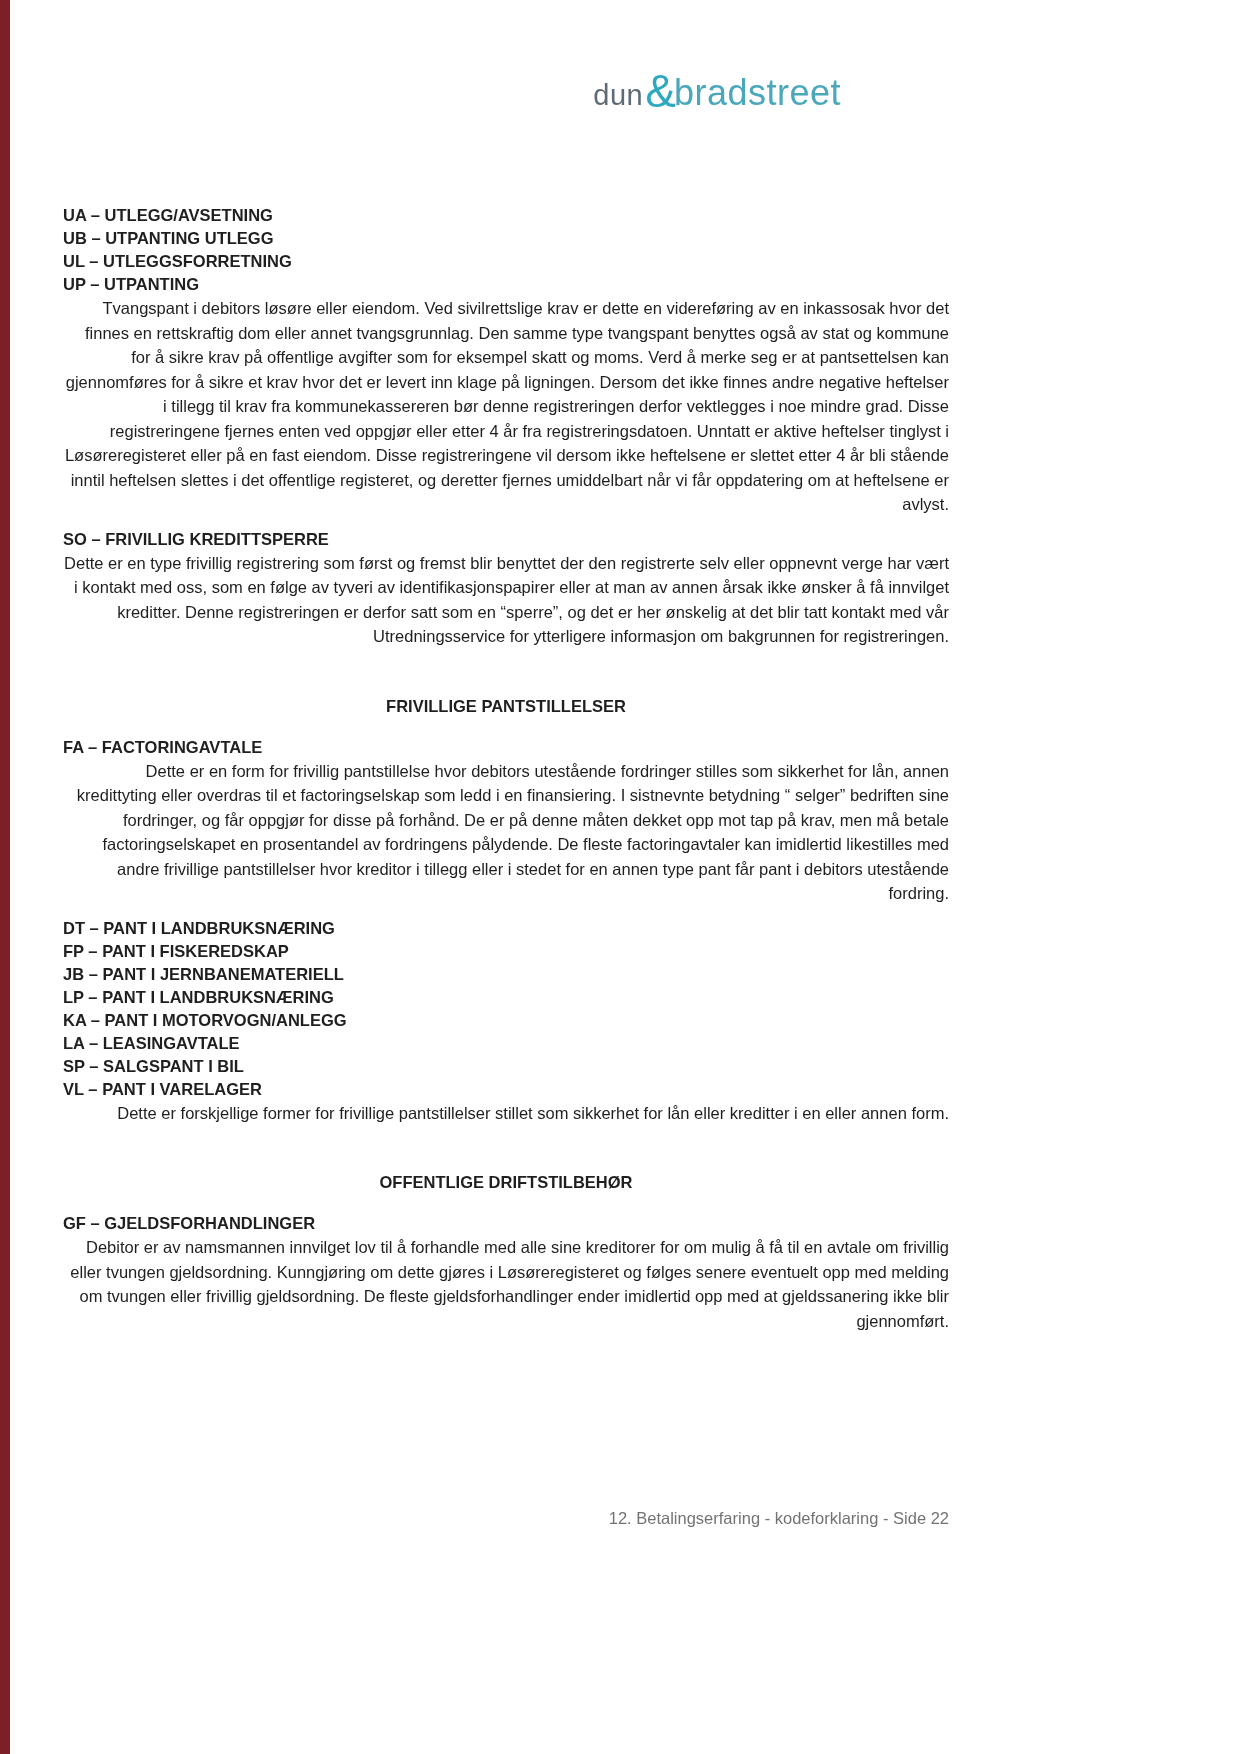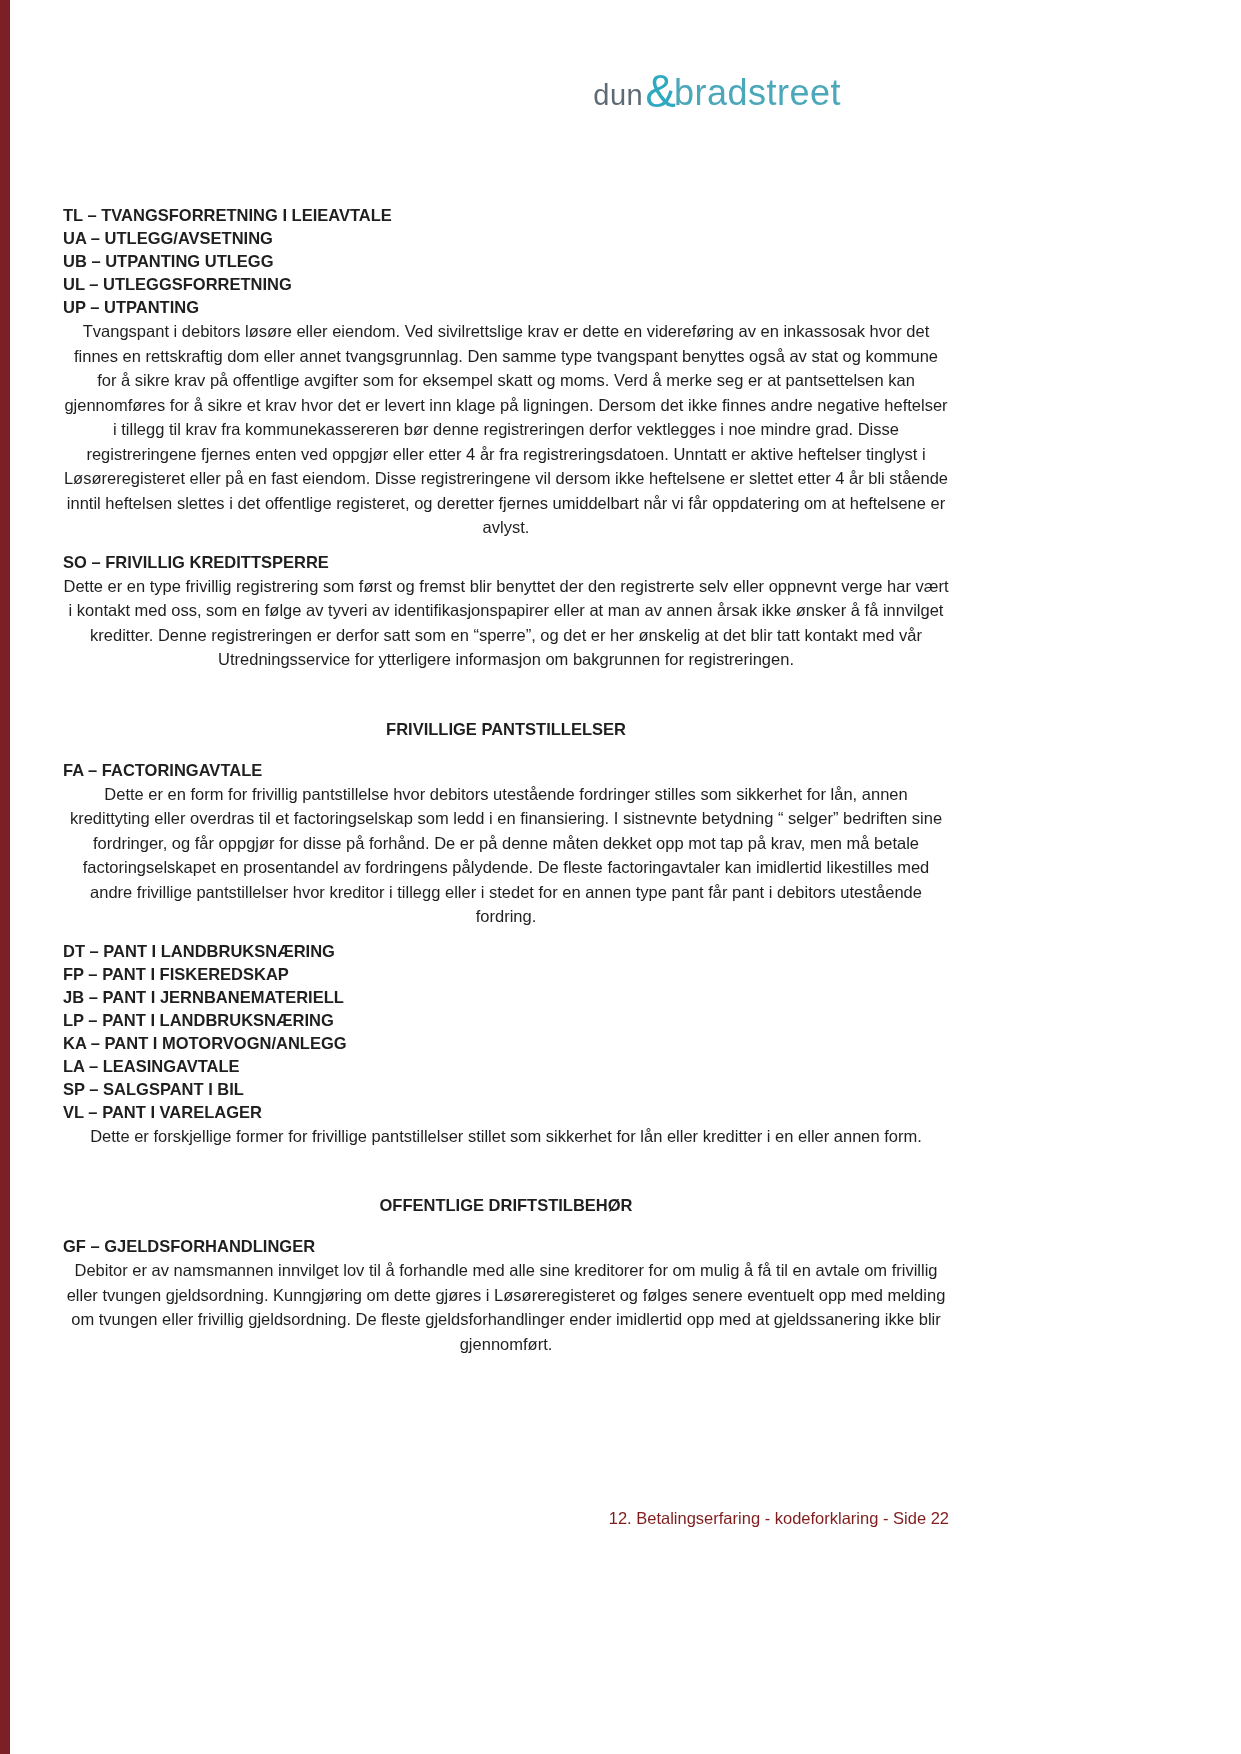--- a/index.html
+++ b/index.html
@@ -65,58 +65,57 @@
   .codes:first-child {
     margin-top: 0;
   }
   .code-line {
     font-weight: 700;
     line-height: 23px;
   }
   .para {
     margin: 0;
     line-height: 24.5px;
-    text-align: center;
+    text-align: right;
   }
   .section-heading {
     font-weight: 700;
     line-height: 23px;
     margin-top: 46px;
     text-align: center;
   }
   .section-heading + .codes {
     margin-top: 18px;
   }
   .footer {
     position: absolute;
     top: 1506px;
     left: 63px;
     width: 886px;
     text-align: right;
     font-size: 16.5px;
     line-height: 24px;
-    color: #7f1d1d;
+    color: #737373;
   }
 </style>
 </head>
 <body>
 
 <div class="page">
 
   <div class="accent-bar" style="background: rgb(125, 31, 38);"></div>
 
   <div class="logo">
     <span class="logo-dun" style="color: rgb(95, 107, 116);">dun</span>
     <span class="logo-amp" style="color: rgb(47, 169, 191);">&amp;</span>
     <span class="logo-bradstreet" style="color: rgb(75, 167, 186);">bradstreet</span>
   </div>
 
   <main class="content">
       <div class="codes">
-        <div class="code-line">TL – TVANGSFORRETNING I LEIEAVTALE</div>
         <div class="code-line">UA – UTLEGG/AVSETNING</div>
         <div class="code-line">UB – UTPANTING UTLEGG</div>
         <div class="code-line">UL – UTLEGGSFORRETNING</div>
         <div class="code-line">UP – UTPANTING</div>
       </div>
       <p class="para">Tvangspant i debitors løsøre eller eiendom. Ved sivilrettslige krav er dette en videreføring av en inkassosak hvor det finnes en rettskraftig dom eller annet tvangsgrunnlag. Den samme type tvangspant benyttes også av stat og kommune for å sikre krav på offentlige avgifter som for eksempel skatt og moms. Verd å merke seg er at pantsettelsen kan gjennomføres for å sikre et krav hvor det er levert inn klage på ligningen. Dersom det ikke finnes andre negative heftelser i tillegg til krav fra kommunekassereren bør denne registreringen derfor vektlegges i noe mindre grad. Disse registreringene fjernes enten ved oppgjør eller etter 4 år fra registreringsdatoen. Unntatt er aktive heftelser tinglyst i Løsøreregisteret eller på en fast eiendom. Disse registreringene vil dersom ikke heftelsene er slettet etter 4 år bli stående inntil heftelsen slettes i det offentlige registeret, og deretter fjernes umiddelbart når vi får oppdatering om at heftelsene er avlyst.</p>
       <div class="codes">
         <div class="code-line">SO – FRIVILLIG KREDITTSPERRE</div>
       </div>
       <p class="para">Dette er en type frivillig registrering som først og fremst blir benyttet der den registrerte selv eller oppnevnt verge har vært i kontakt med oss, som en følge av tyveri av identifikasjonspapirer eller at man av annen årsak ikke ønsker å få innvilget kreditter. Denne registreringen er derfor satt som en “sperre”, og det er her ønskelig at det blir tatt kontakt med vår Utredningsservice for ytterligere informasjon om bakgrunnen for registreringen.</p>

